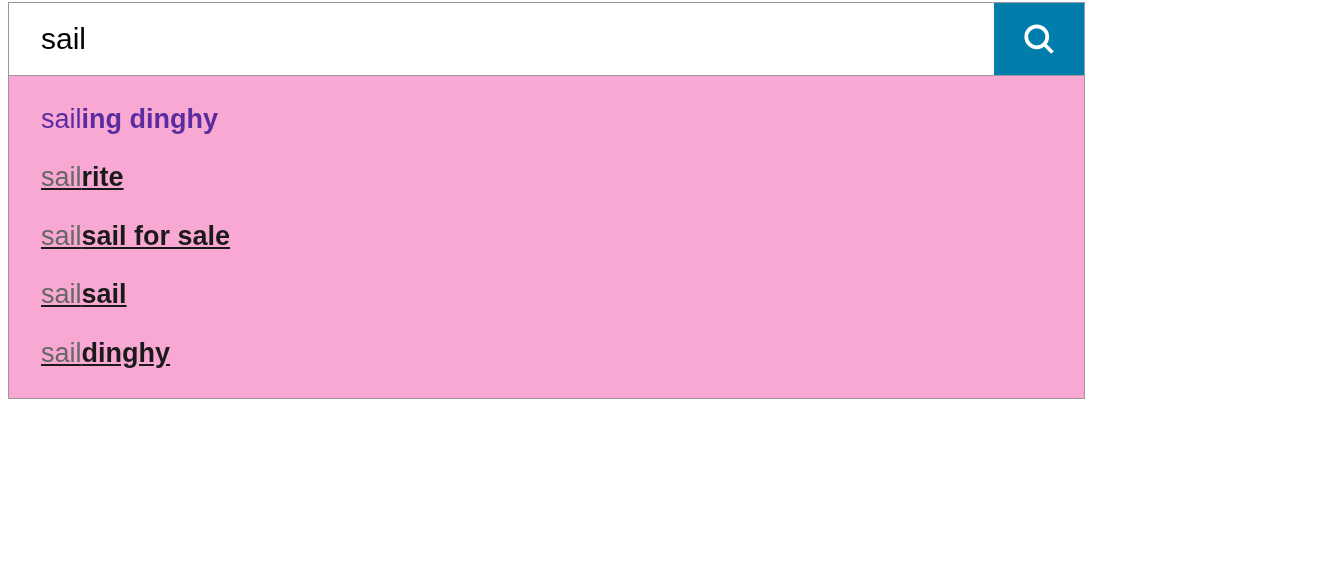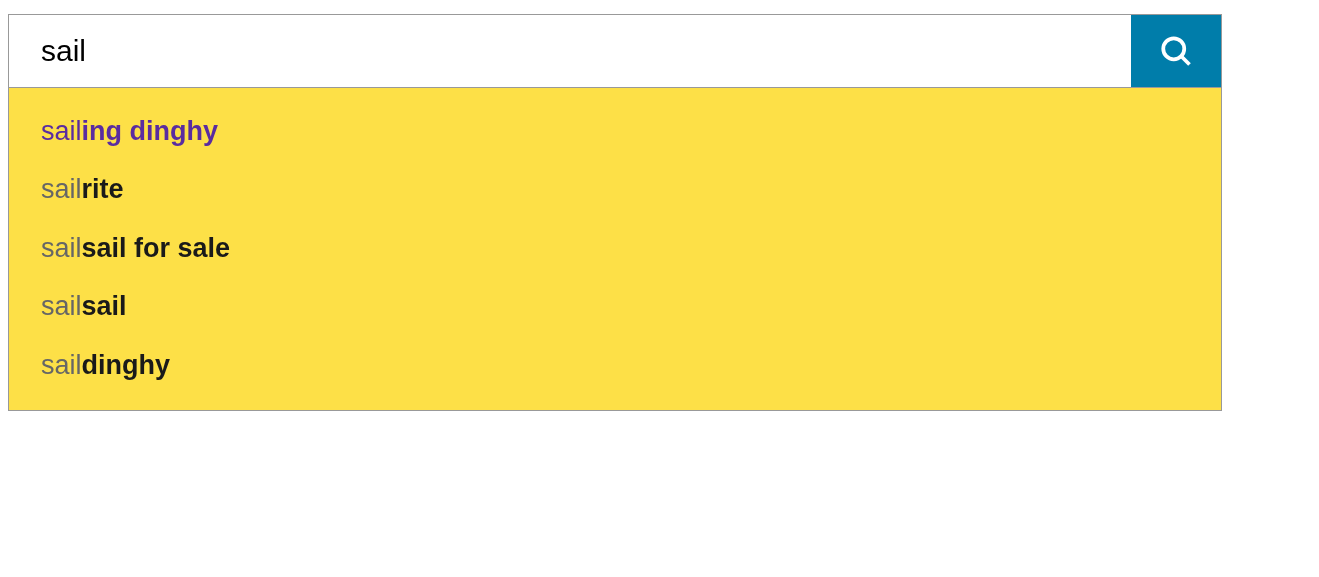--- a/index.html
+++ b/index.html
@@ -6,22 +6,22 @@
       margin: 0;
       padding: 0;
       box-sizing: border-box;
     }
     body {
       font-family: "Segoe UI", Arial, sans-serif;
       background: #fff;
       padding: 0;
     }
     .search-container {
-      width: 1214px;
-      margin: 14px 8px;
+      width: 1077px;
+      margin: 2px 8px;
     }
     .search-bar {
       display: flex;
       border: 1px solid #999;
       background: #fff;
       height: 74px;
     }
     .search-input {
       flex: 1;
       border: none;
@@ -44,40 +44,41 @@
     .search-button svg {
       width: 36px;
       height: 36px;
       stroke: #fff;
       fill: none;
       stroke-width: 2.5;
     }
     .suggestions-dropdown {
       border: 1px solid #999;
       border-top: none;
-      background: #fde047;
+      background: #f9a8d4;
       padding: 14px 16px 16px 0;
     }
     .suggestion-item {
       padding: 13px 32px;
       font-size: 27px;
       cursor: pointer;
       line-height: 1.2;
     }
     .visited {
       color: #5a2ca0;
       font-weight: 600;
     }
     .visited .prefix {
       font-weight: 400;
       color: #5a2ca0;
     }
     .normal {
       color: #1a1a1a;
       font-weight: 600;
+      text-decoration: underline;
     }
     .normal .prefix {
       font-weight: 400;
       color: #666;
     }
   </style>
 </head>
 <body>
 
 <div class="search-container">

